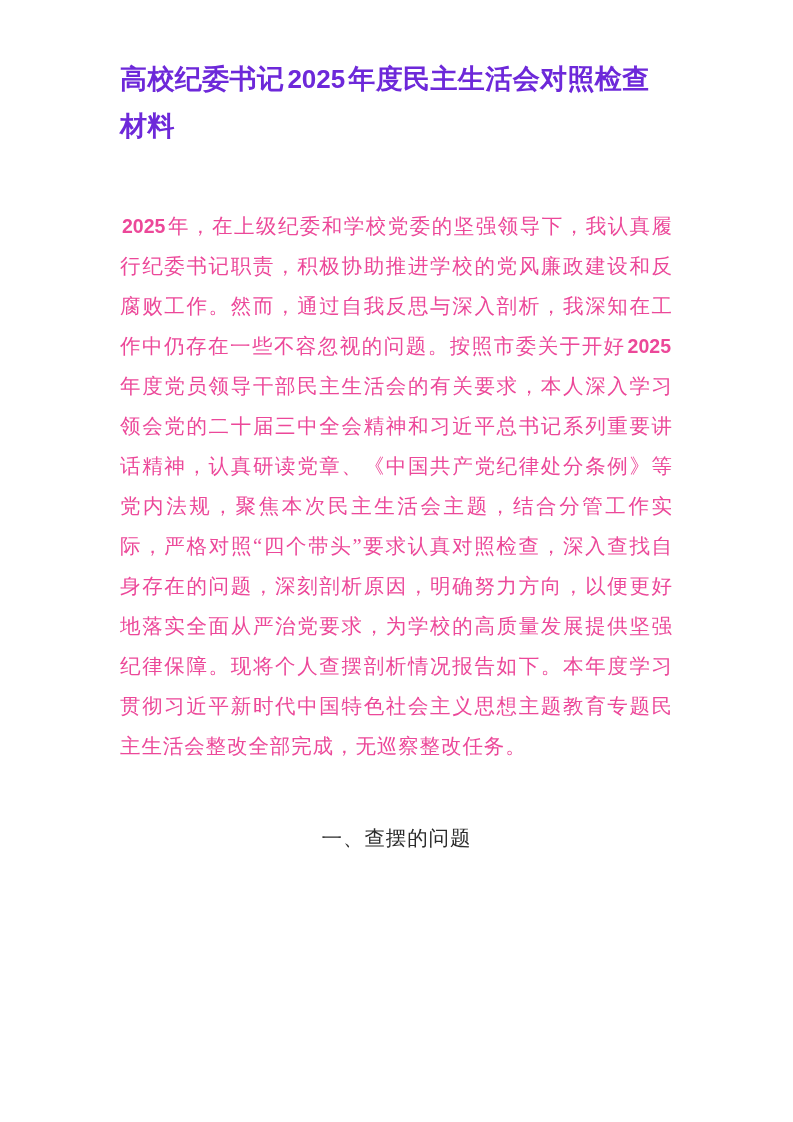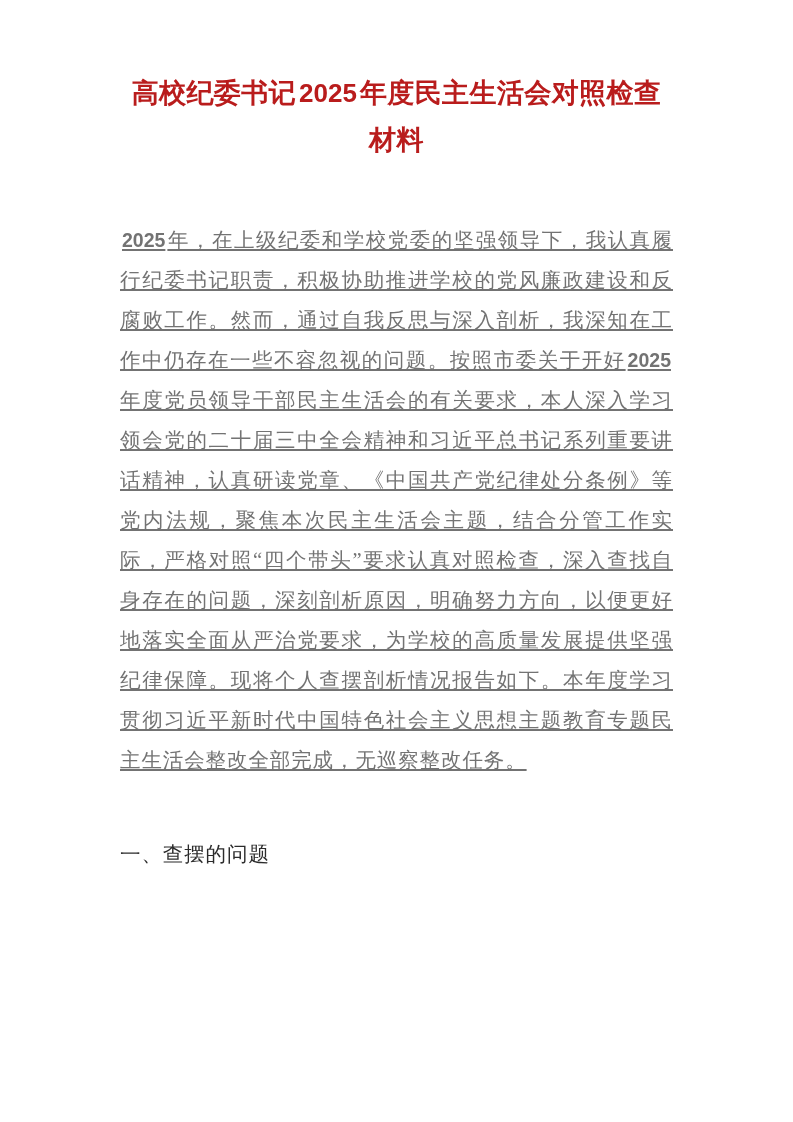--- a/index.html
+++ b/index.html
@@ -31,60 +31,58 @@
   .content {
     position: absolute;
     left: 120px;
     top: 0;
     width: 553px;
   }
 
   
   .doc-title {
     margin: 0;
-    padding-top: 70px;
+    padding-top: 56px;
     font-size: 27px;
     line-height: 47px;
     font-weight: 700;
-    text-align: center;
     letter-spacing: 0.4px;
-    color: #b91c1c;
+    color: #6d28d9;
     font-family: "Liberation Serif", "DejaVu Serif", serif;
   }
 
   
   .body-block {
     padding-top: 56px;
   }
 
   p.para {
     margin: 0;
     font-size: 20.5px;
     line-height: 40px;
-    color: #737373;
+    color: #ec4899;
     text-align: justify;
     text-justify: inter-ideograph;
     letter-spacing: 0.9px;
     font-family: "Liberation Serif", "DejaVu Serif", serif;
     font-weight: 400;
     word-break: break-all;
-    text-decoration: underline;
   }
 
   
   p.section-heading {
     margin: 0;
     margin-top: 54px;
     font-size: 20.5px;
     line-height: 40px;
     color: #2b2b2b;
-    text-align: left;
+    text-align: center;
     letter-spacing: 0.9px;
     font-weight: 400;
-    font-family: Liberation Serif, serif;
+    font-family: Liberation Mono, monospace;
   }
 
   p.after-heading {
     margin-top: 42px;
   }
 
   
   .num {
     font-family: "Liberation Sans", "DejaVu Sans", sans-serif;
     font-weight: 700;

